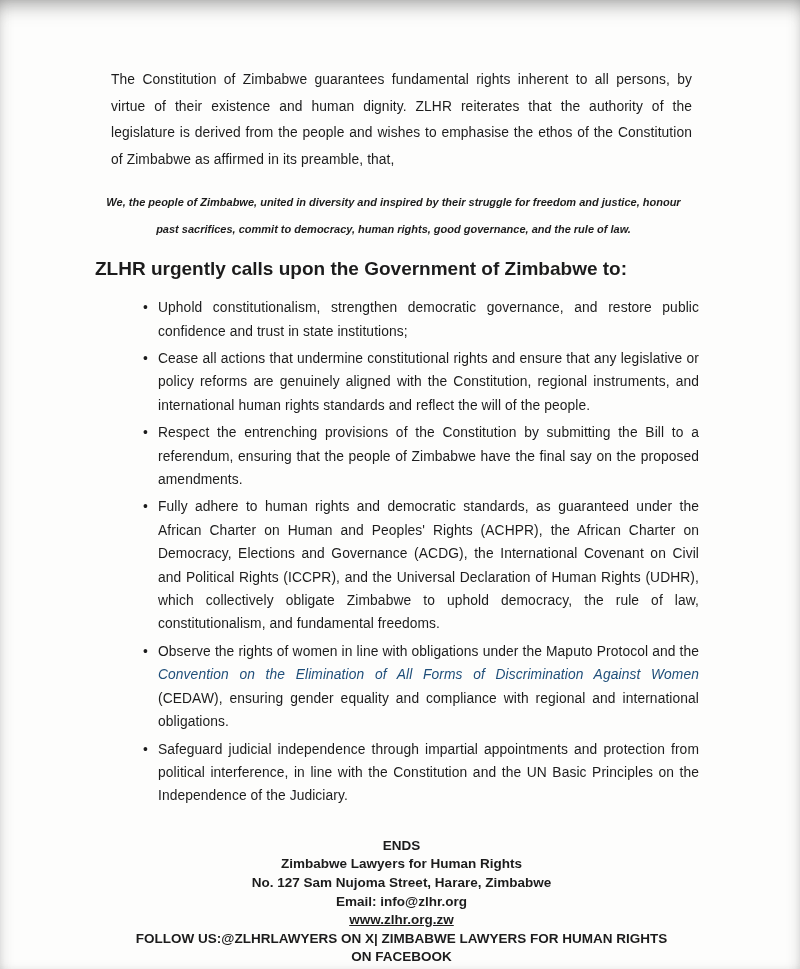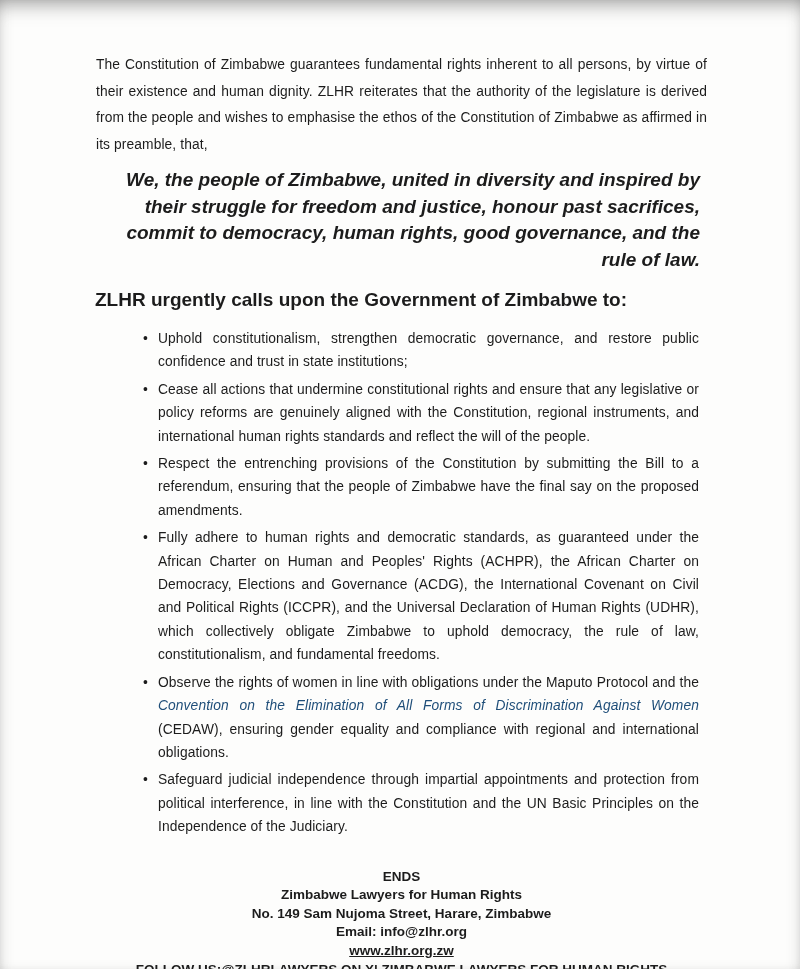--- a/index.html
+++ b/index.html
@@ -27,33 +27,33 @@
       inset 0 16px 20px -13px rgba(70,70,70,0.55),
       inset 0 -8px 14px -12px rgba(90,90,90,0.18),
       inset 11px 0 16px -14px rgba(90,90,90,0.30),
       inset -11px 0 16px -14px rgba(90,90,90,0.30);
     z-index: 5;
   }
   .content {
     padding: 51px 92px 0 95px; 
   }
   .para {
-    margin: 1px;
+    margin: 16px;
     font-size: 13.8px;
     line-height: 26.6px;
     text-align: justify;
     letter-spacing: 0.1px;
   }
   .quote {
-    margin: 9px 8px 0 6px;
-    font-size: 19px;
+    margin: 9px 22px 0 6px;
+    font-size: 11px;
     line-height: 26.4px;
     font-weight: bold;
     font-style: italic;
-    text-align: right;
+    text-align: center;
   }
   .heading {
     margin: 17px 0 0 0;
     font-size: 19px;
     line-height: 20px;
     font-weight: bold;
     text-align: left;
   }
   ul.bullets {
     list-style: none;
@@ -115,21 +115,21 @@
       <li><span>Cease all actions that undermine constitutional rights and ensure that any legislative or policy reforms are genuinely aligned with the Constitution, regional instruments, and international human rights standards and reflect the will of the people.</span></li>
       <li><span>Respect the entrenching provisions of the Constitution by submitting the Bill to a referendum, ensuring that the people of Zimbabwe have the final say on the proposed amendments.</span></li>
       <li><span>Fully adhere to human rights and democratic standards, as guaranteed under the African Charter on Human and Peoples' Rights (ACHPR), the African Charter on Democracy, Elections and Governance (ACDG), the International Covenant on Civil and Political Rights (ICCPR), and the Universal Declaration of Human Rights (UDHR), which collectively obligate Zimbabwe to uphold democracy, the rule of law, constitutionalism, and fundamental freedoms.</span></li>
       <li><span>Observe the rights of women in line with obligations under the Maputo Protocol and the </span><span class="inline-link">Convention on the Elimination of All Forms of Discrimination Against Women</span><span> (CEDAW), ensuring gender equality and compliance with regional and international obligations.</span></li>
       <li><span>Safeguard judicial independence through impartial appointments and protection from political interference, in line with the Constitution and the UN Basic Principles on the Independence of the Judiciary.</span></li>
     </ul>
 
     <div class="footer">
       <p class="line">ENDS</p>
       <p class="line">Zimbabwe Lawyers for Human Rights</p>
-      <p class="line">No. 149 Sam Nujoma Street, Harare, Zimbabwe</p>
+      <p class="line">No. 127 Sam Nujoma Street, Harare, Zimbabwe</p>
       <p class="line">Email: info@zlhr.org</p>
       <p class="line"><span class="underlined">www.zlhr.org.zw</span></p>
       <p class="line">FOLLOW US:@ZLHRLAWYERS ON X| ZIMBABWE LAWYERS FOR HUMAN RIGHTS</p>
       <p class="line">ON FACEBOOK</p>
     </div>
 
   </div>
 </div>
 
 </body></html>

